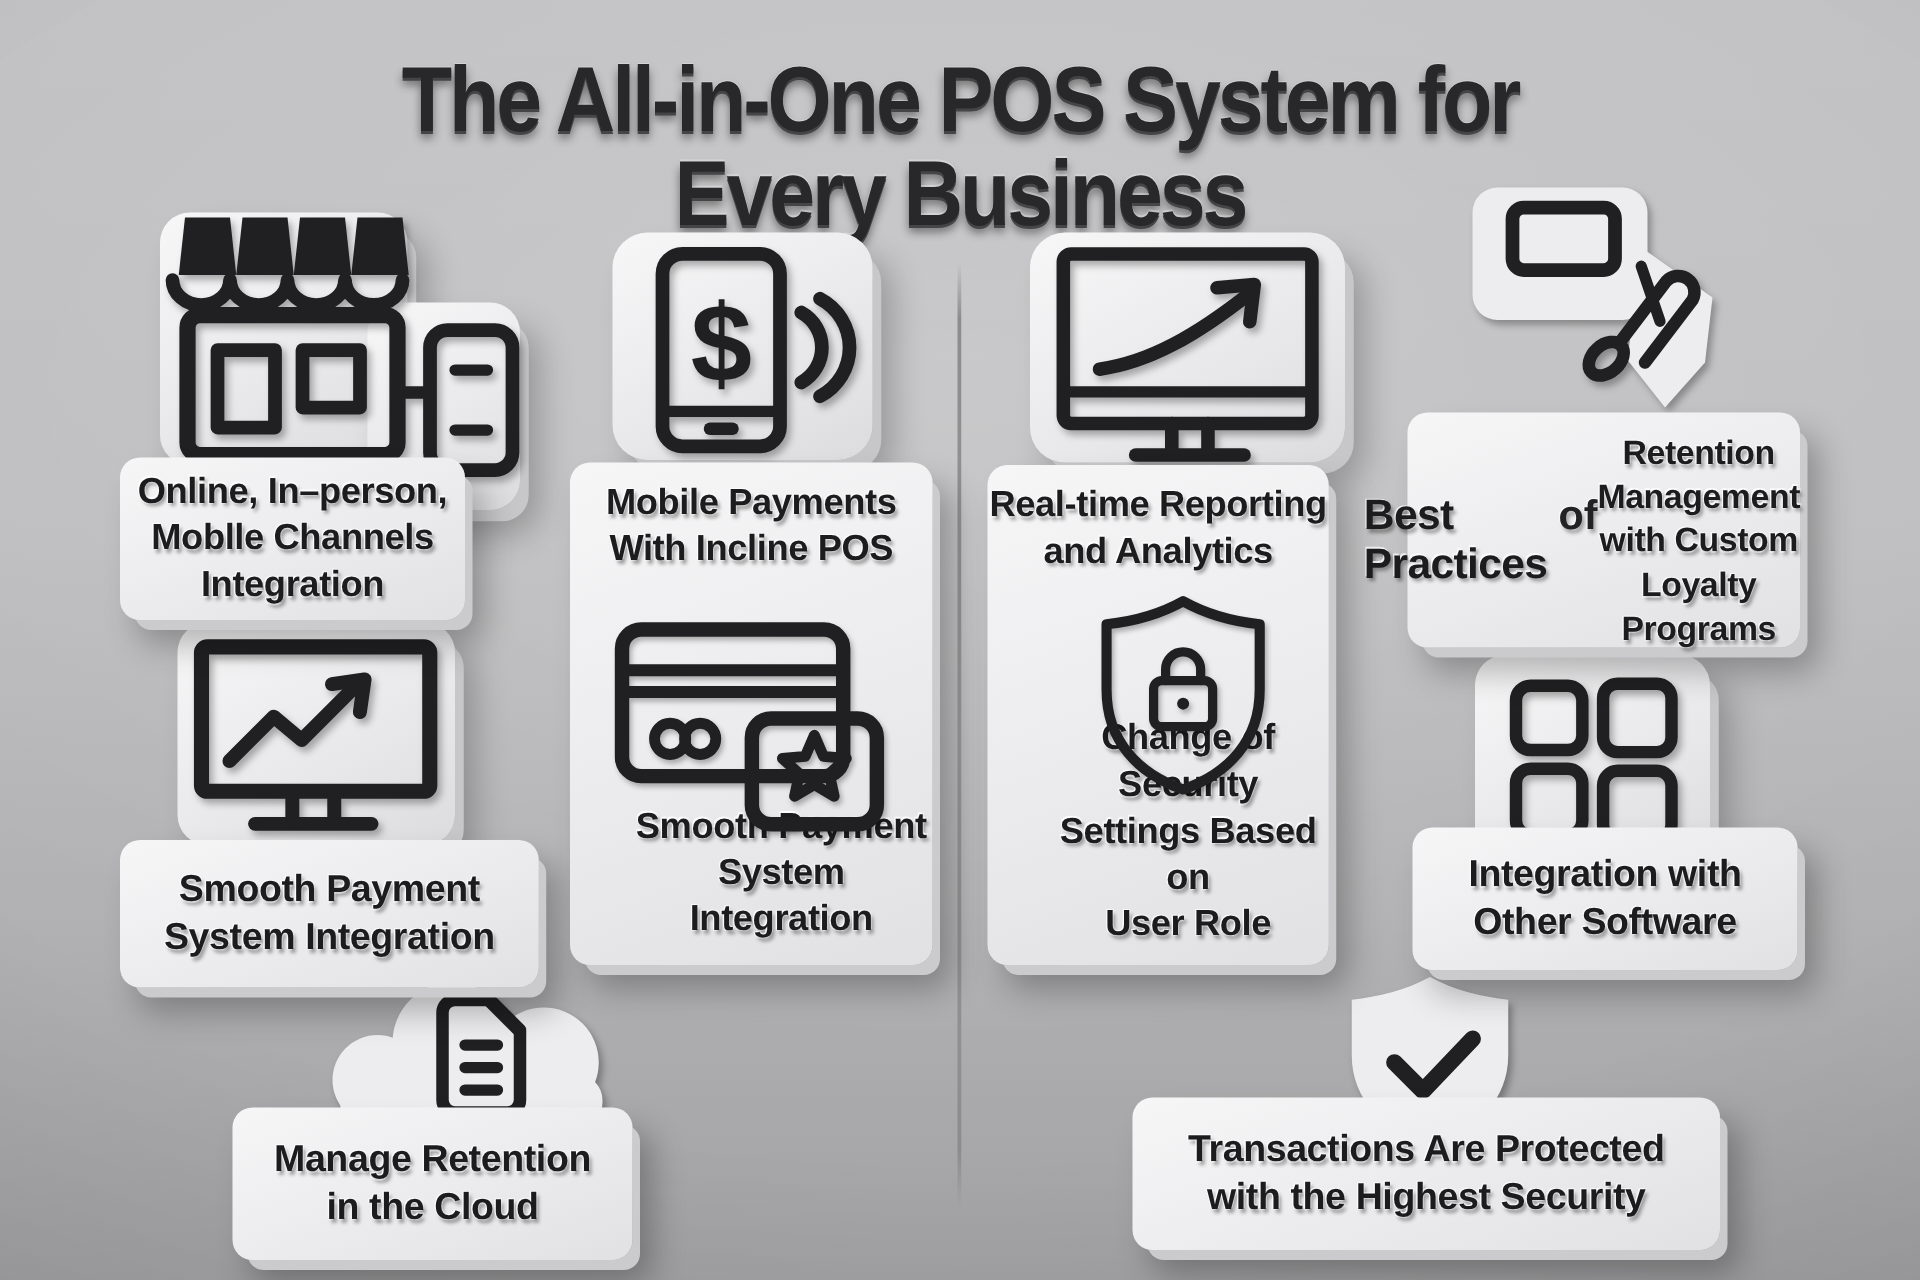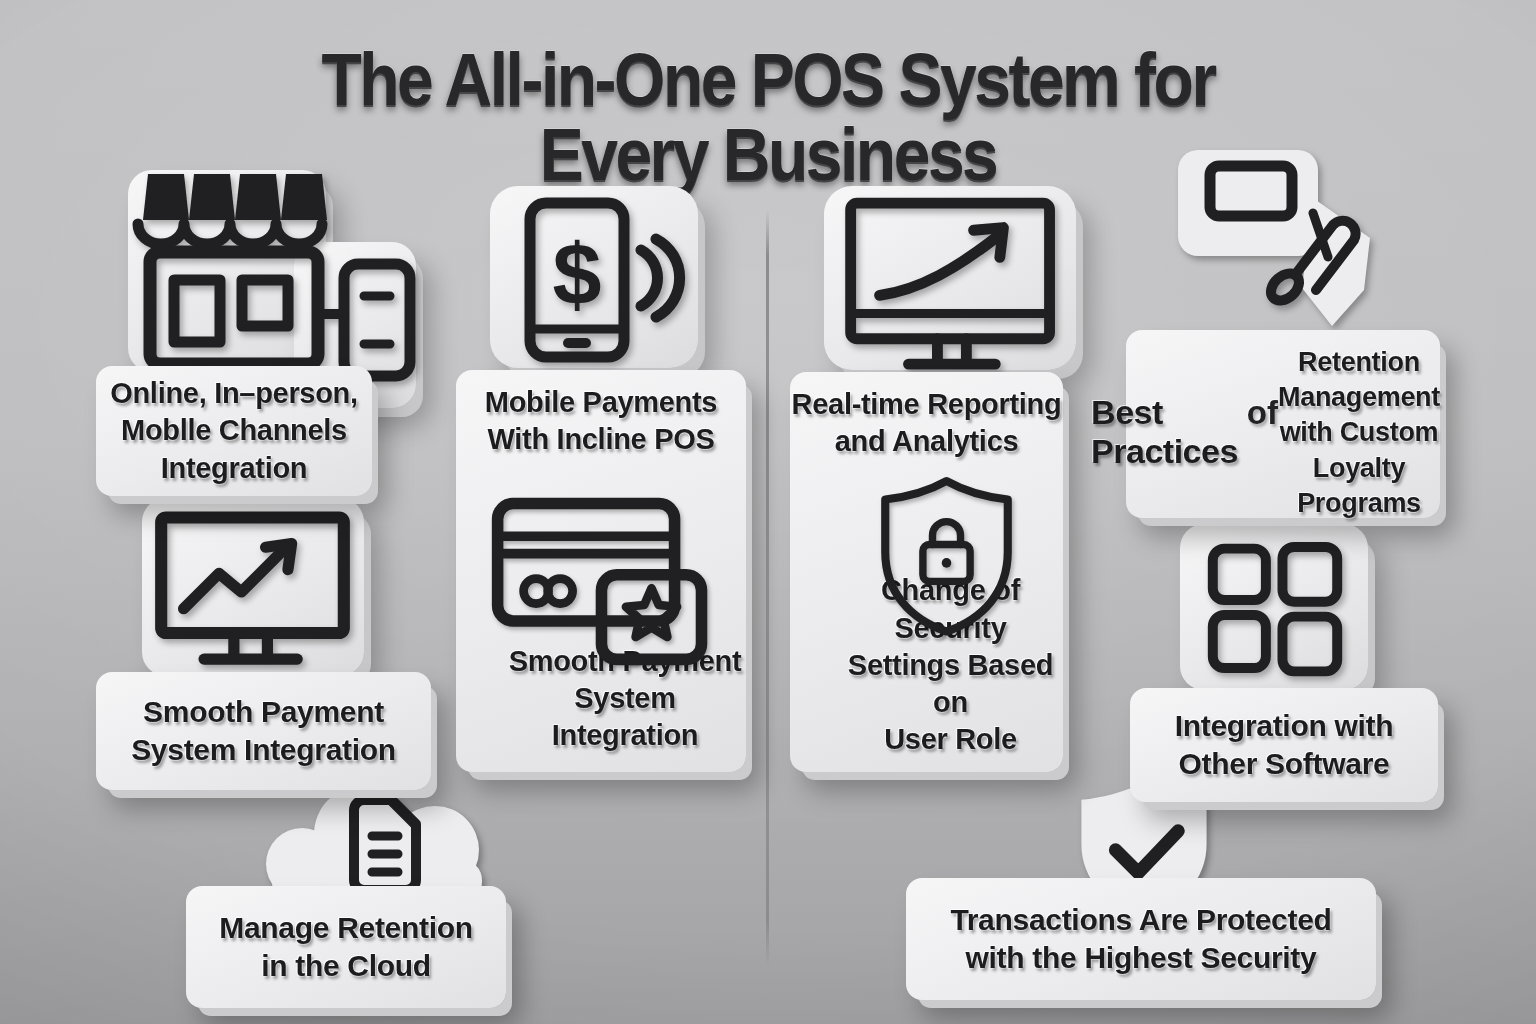--- a/index.html
+++ b/index.html
@@ -177,21 +177,21 @@
 Programs</div>
   </div>
 
   <div class="tile" style="left:1180px;top:524px;width:188px;height:166px;"></div>
   <svg class="icon" style="left:1196px;top:537px;" width="158" height="141" viewBox="0 0 190 170">
     <rect class="stroke" stroke-width="12" x="20" y="14" width="64" height="62" rx="14"></rect>
     <rect class="stroke" stroke-width="12" x="104" y="12" width="66" height="66" rx="14"></rect>
     <rect class="stroke" stroke-width="12" x="20" y="94" width="64" height="64" rx="14"></rect>
     <rect class="stroke" stroke-width="12" x="104" y="96" width="66" height="66" rx="14"></rect>
   </svg>
-  <div class="card" style="left:1130px;top:688px;width:308px;height:114px;">
+  <div class="card" style="left:1130px;top:662px;width:308px;height:114px;">
     <div class="card-label fs30">Integration with
 Other Software</div>
   </div>
 
   <svg class="icon" style="left:1068px;top:776px;" width="152" height="147" viewBox="0 0 160 155">
     <path class="litefill" d="M80,6 C100,17 124,23 146,25 L146,72 C146,110 119,136 80,148 C41,136 14,110 14,72 L14,25 C36,23 60,17 80,6 Z"></path>
     <path class="stroke" stroke-width="14" stroke="#1d1d1f" d="M50,78 L74,102 L116,58"></path>
   </svg>
   <div class="card" style="left:906px;top:878px;width:470px;height:122px;">
     <div class="card-label fs30">Transactions Are Protected

